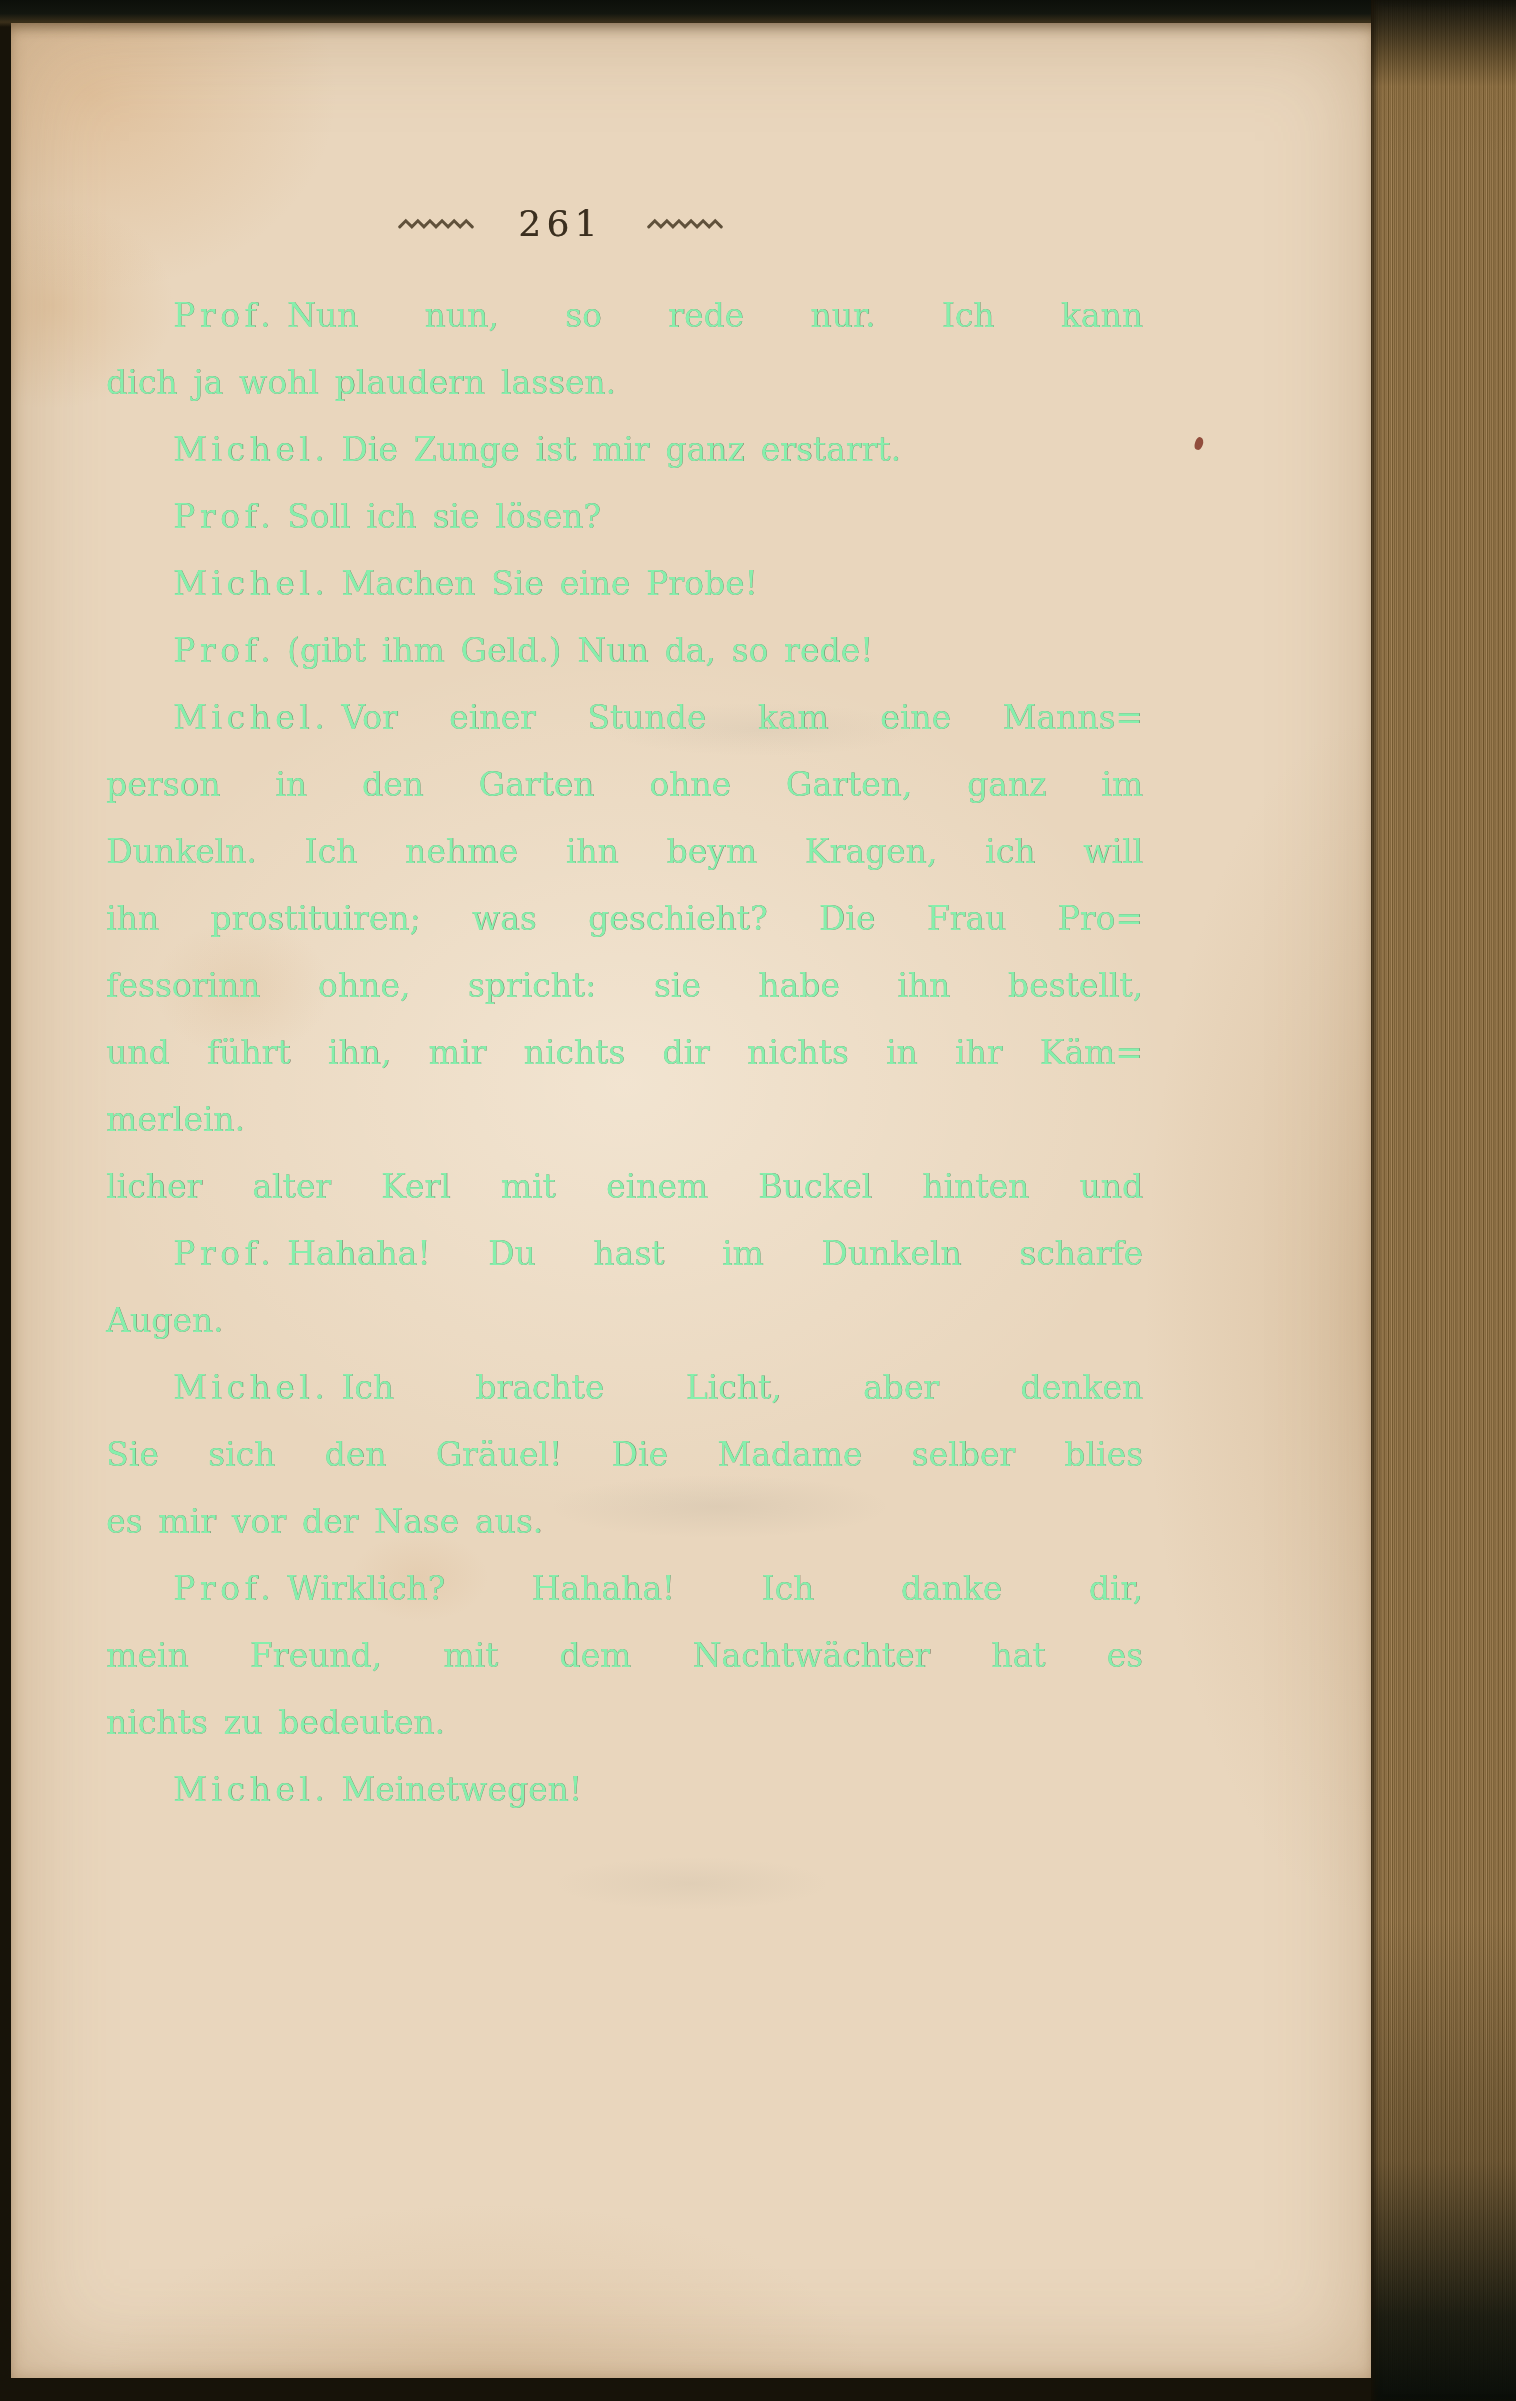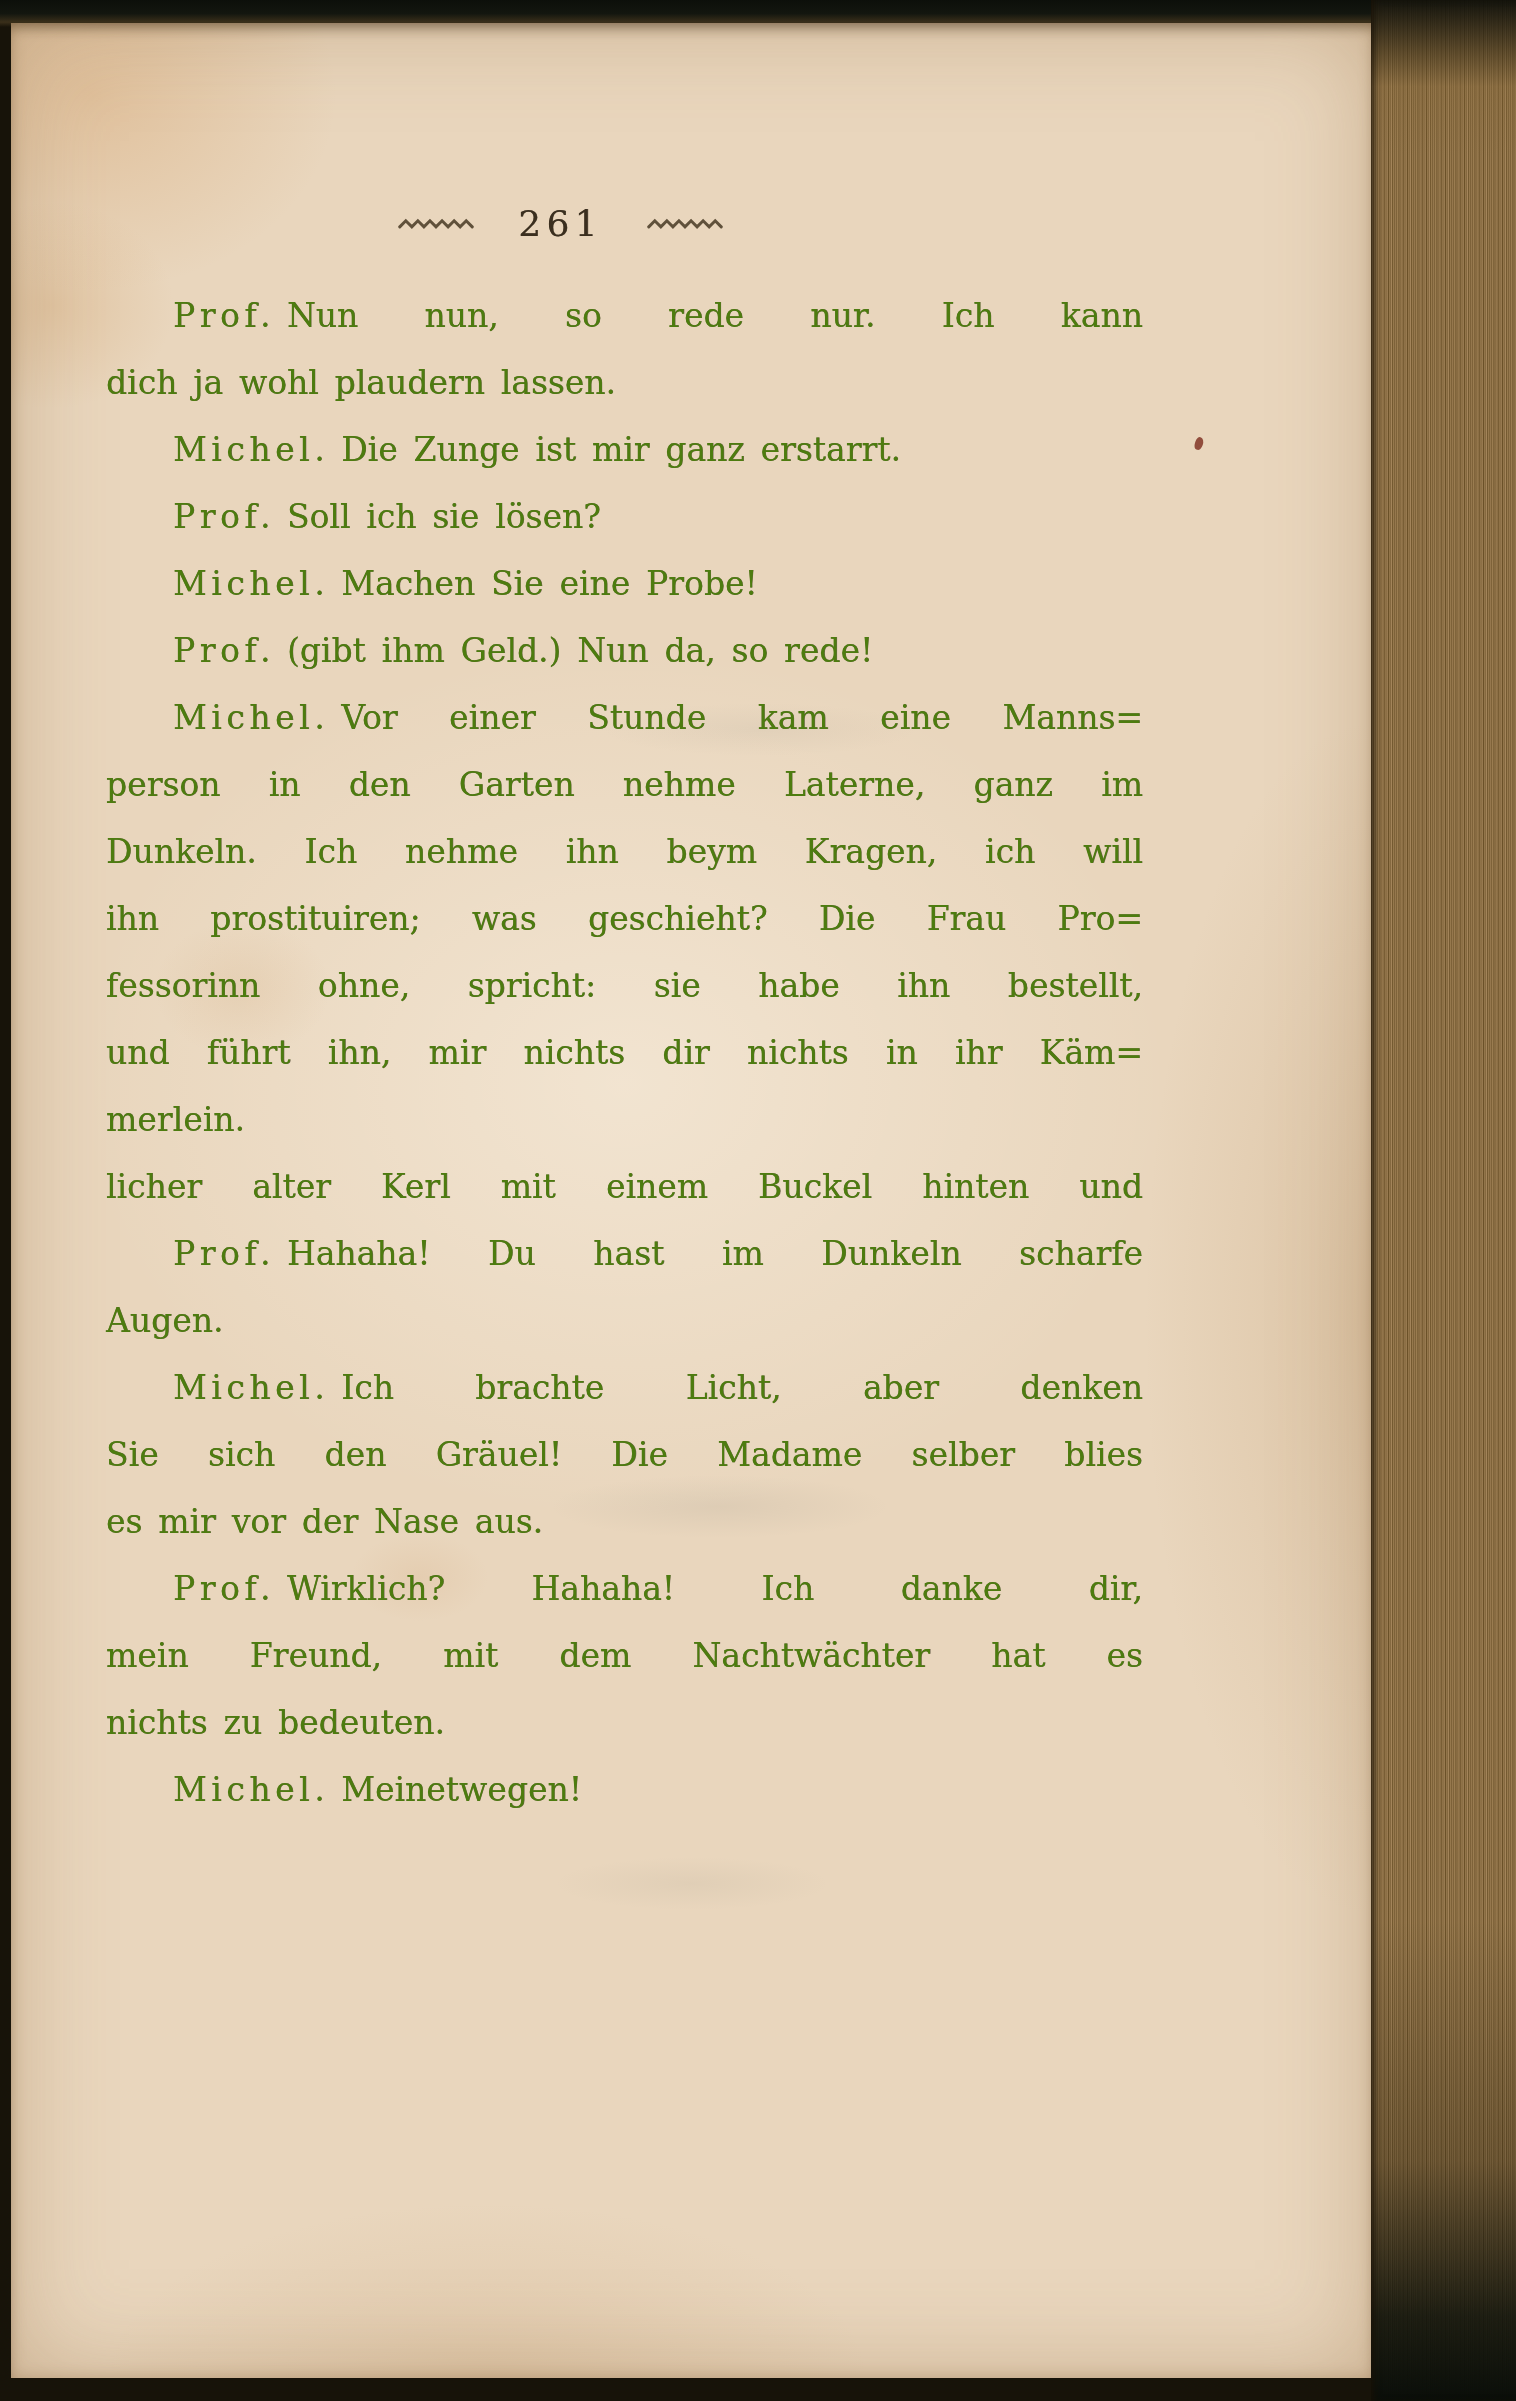--- a/index.html
+++ b/index.html
@@ -56,21 +56,21 @@
     color:#3b2f1f;transform:translateX(-64px);
   }
   .page-number{
     font-size:36px;letter-spacing:5.3px;
     text-shadow:0.4px 0.4px 0.6px rgba(54,43,29,.6);
   }
   .zigzag{opacity:.82;}
 
   .text-block{
     position:absolute;left:106px;top:282px;width:1037px;z-index:5;
-    color:#4d7c0f;font-size:33px;
+    color:#86efac;font-size:33px;
     text-shadow:0.3px 0.3px 0.5px rgba(54,43,29,.65);
     word-spacing:5.3px;
   }
   .line{height:67px;line-height:67px;}
   .j{text-align:justify;text-align-last:justify;}
   .ind{padding-left:67px;}
   .sp:not(:empty){letter-spacing:4.5px;margin-right:12px;}
 </style>
 </head>
 <body>
@@ -94,21 +94,21 @@
 </div>
 
 <div class="text-block">
   <div class="line ind j"><span class="sp">Prof.</span><span>Nun nun, so rede nur. Ich kann</span></div>
   <div class="line"><span class="sp"></span><span>dich ja wohl plaudern lassen.</span></div>
   <div class="line ind"><span class="sp">Michel.</span><span>Die Zunge ist mir ganz erstarrt.</span></div>
   <div class="line ind"><span class="sp">Prof.</span><span>Soll ich sie lösen?</span></div>
   <div class="line ind"><span class="sp">Michel.</span><span>Machen Sie eine Probe!</span></div>
   <div class="line ind"><span class="sp">Prof.</span><span>(gibt ihm Geld.) Nun da, so rede!</span></div>
   <div class="line ind j"><span class="sp">Michel.</span><span>Vor einer Stunde kam eine Manns=</span></div>
-  <div class="line j"><span class="sp"></span><span>person in den Garten nehme Laterne, ganz im</span></div>
+  <div class="line j"><span class="sp"></span><span>person in den Garten ohne Garten, ganz im</span></div>
   <div class="line j"><span class="sp"></span><span>Dunkeln. Ich nehme ihn beym Kragen, ich will</span></div>
   <div class="line j"><span class="sp"></span><span>ihn prostituiren; was geschieht? Die Frau Pro=</span></div>
   <div class="line j"><span class="sp"></span><span>fessorinn ohne, spricht: sie habe ihn bestellt,</span></div>
   <div class="line j"><span class="sp"></span><span>und führt ihn, mir nichts dir nichts in ihr Käm=</span></div>
   <div class="line"><span class="sp"></span><span>merlein.</span></div>
   <div class="line j"><span class="sp"></span><span>licher alter Kerl mit einem Buckel hinten und</span></div>
   <div class="line ind j"><span class="sp">Prof.</span><span>Hahaha! Du hast im Dunkeln scharfe</span></div>
   <div class="line"><span class="sp"></span><span>Augen.</span></div>
   <div class="line ind j"><span class="sp">Michel.</span><span>Ich brachte Licht, aber denken</span></div>
   <div class="line j"><span class="sp"></span><span>Sie sich den Gräuel! Die Madame selber blies</span></div>

